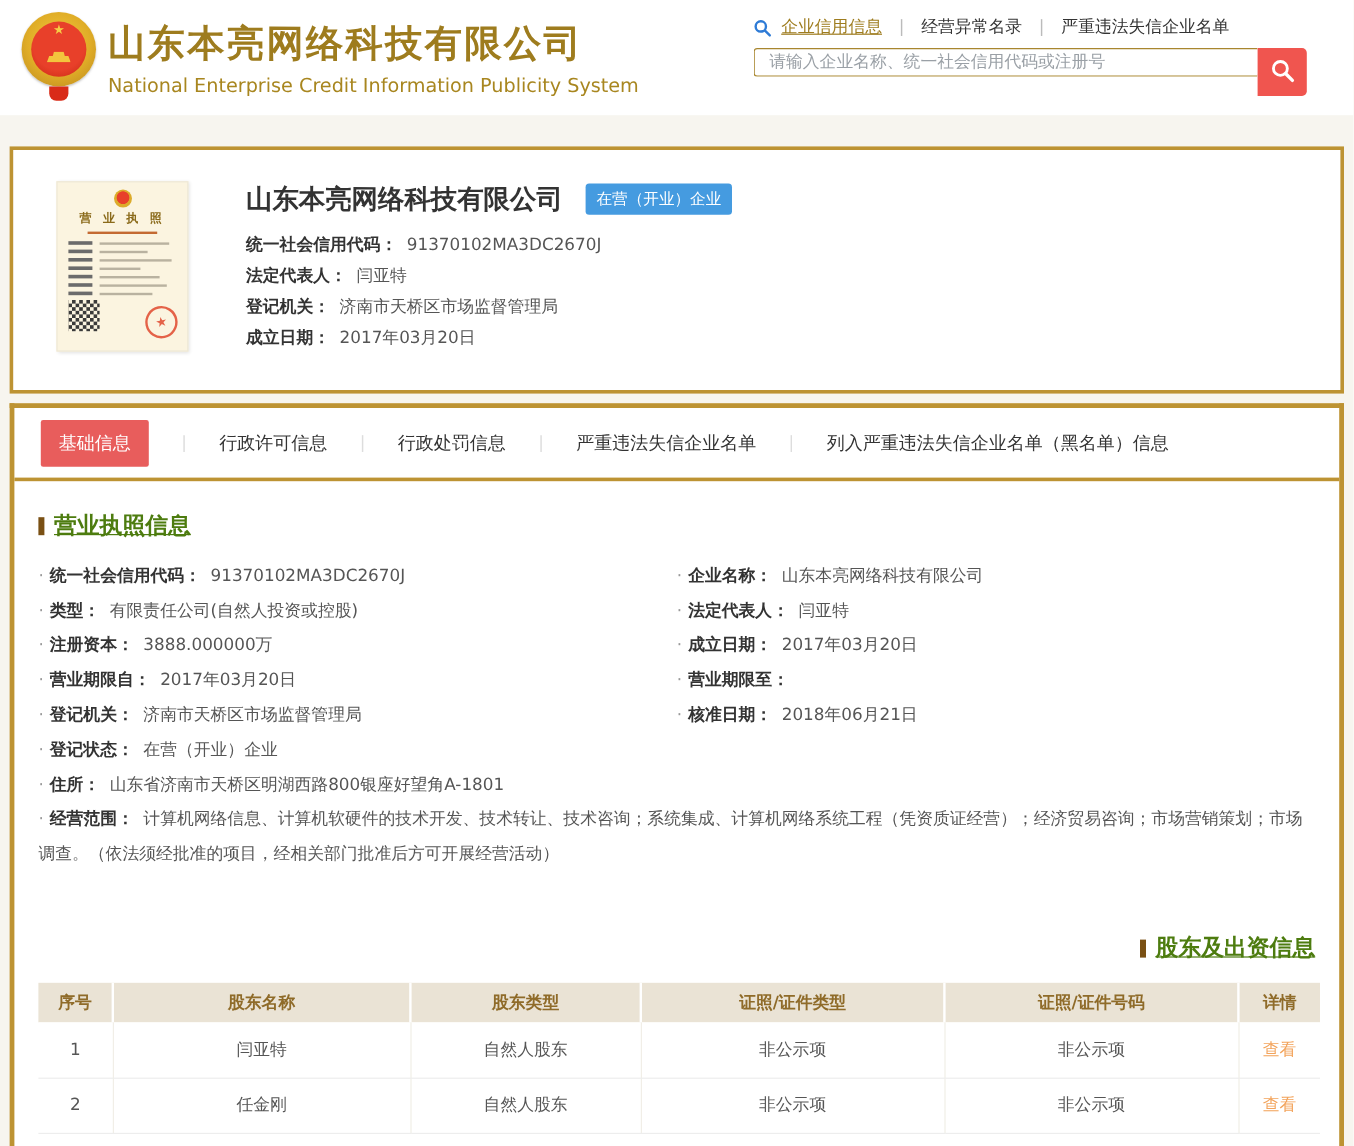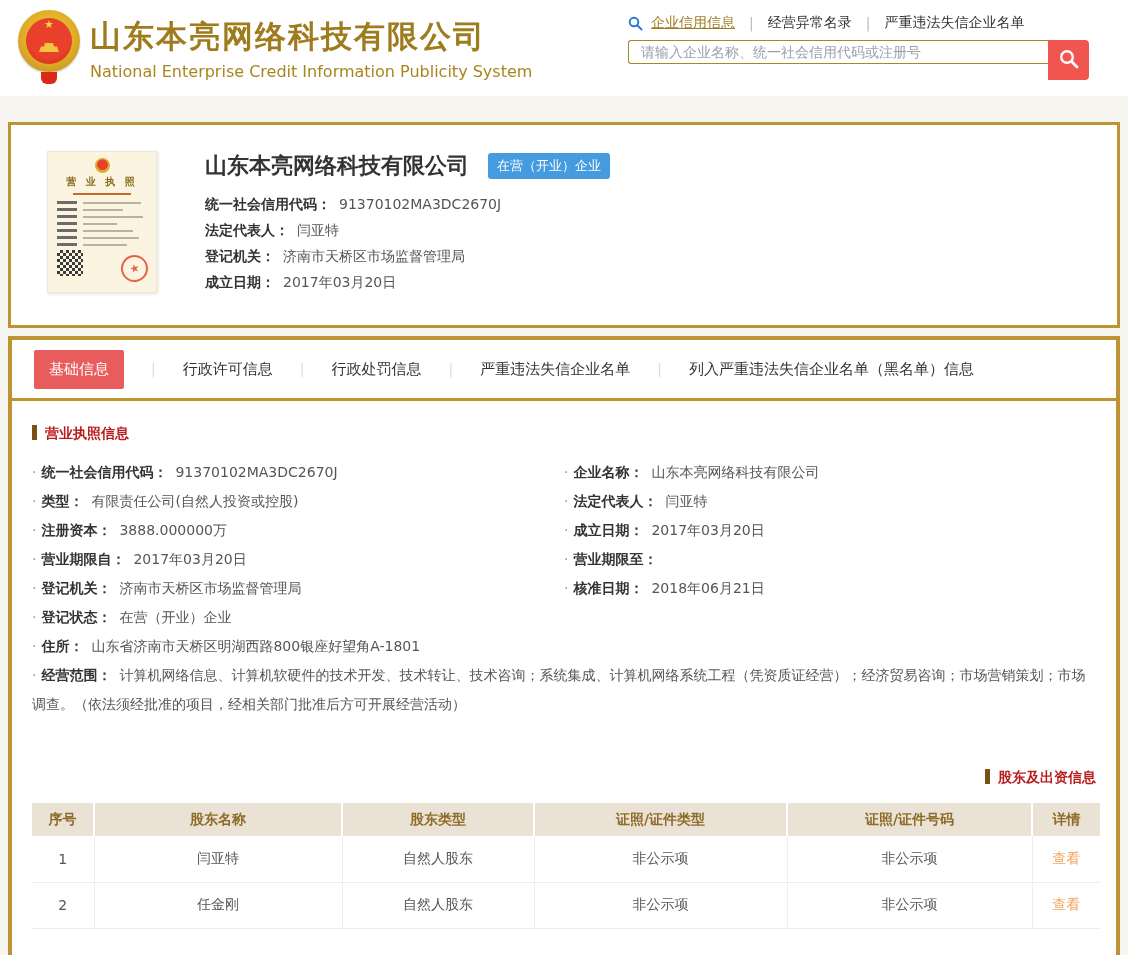--- a/index.html
+++ b/index.html
@@ -71,21 +71,21 @@
   .btn-share  { background:#b1792b; }
   .btn-print  { background:#5d4a1f; }
   
   .main-box { margin:0 8px; background:#fff; border:4px solid #bd9333; border-bottom:none; min-height:620px; }
   .tab-row { display:flex; align-items:center; height:58px; padding-left:22px; }
   .tab { font-size:15px; color:#333; cursor:pointer; white-space:nowrap; }
   .tab.active { background:#e85d5c; color:#fff; padding:10px 15px; border-radius:2px; }
   .tab-sep { color:#ddd; margin:0 27px; font-size:14px; }
   .gold-line { height:3px; background:#bd9333; }
   .content { padding:0 20px 10px; }
-  .section-title { margin-top:24px; font-size:14px; font-weight:bold; color:#b91c1c; }
+  .section-title { margin-top:24px; font-size:19px; font-weight:bold; color:#4d7c0f;text-decoration:underline; }
   .section-title .marker { display:inline-block; width:5px; height:15px; background:#7a5014;
     margin-right:8px; vertical-align:-2px; }
   .fields { display:flex; margin-top:15px; }
   .fcol { width:50%; }
   .frow { height:29px; line-height:29px; font-size:14px; color:#555; white-space:nowrap; overflow:hidden; }
   .frow .dot, .fullrow .dot { color:#999; margin-right:5px; }
   .frow b, .fullrow b { color:#333; margin-right:8px; }
   .fullrow { font-size:14px; line-height:29px; color:#555; }
   .sh-title { margin-top:50px;text-align:right; }
   table.sh-table { width:100%; border-collapse:collapse; table-layout:fixed; margin-top:16px; }

